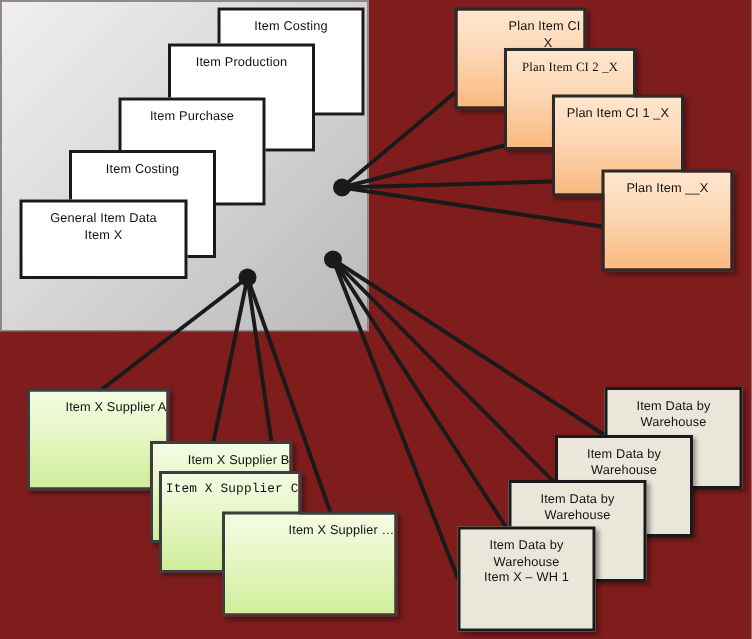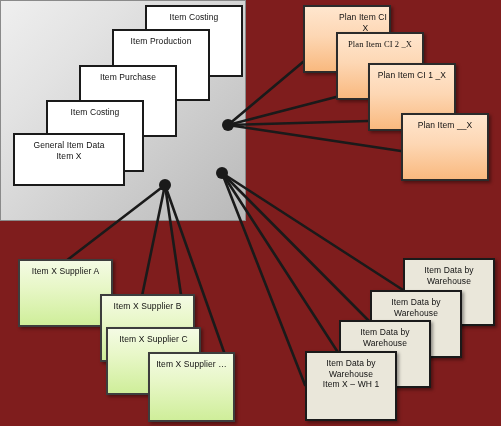--- a/index.html
+++ b/index.html
@@ -56,20 +56,21 @@
   .card-white {
     background: #ffffff;
   }
   .card-orange {
     background: linear-gradient(180deg, #ffe6ce 0%, #fdd7b4 45%, #f9b97f 100%);
     border-color: #2b2b2b;
   }
   .card-green {
     background: linear-gradient(180deg, #f4fbe4 0%, #e8f7c8 40%, #cfee9a 100%);
     border-color: #3d3d3d;
+    text-align: right;
   }
   .card-beige {
     background: #eae7da;
     border-color: #1a1a1a;
   }
 
   .card-label {
     display: block;
     white-space: pre-line;
   }
@@ -131,24 +132,24 @@
         <span class="card-label">Plan Item __X</span>
       </div>
     </div>
   <div id="cards-green">
       <div class="card card-green shadowed" style="left: 18px; top: 259px; width: 95px; height: 68px;">
         <span class="card-label">Item X Supplier A</span>
       </div>
       <div class="card card-green shadowed" style="left: 61px; top: 294px; width: 95px; height: 68px; margin-left: 39px;">
         <span class="card-label">Item X Supplier B</span>
       </div>
-      <div class="card card-green shadowed" style="left: 106px; top: 327px; width: 95px; height: 68px;">
+      <div class="card card-green shadowed" style="left: 106px; top: 314px; width: 95px; height: 68px; font-family: Liberation Mono, monospace;">
         <span class="card-label">Item X Supplier C</span>
       </div>
-      <div class="card card-green shadowed" style="left: 148px; top: 352px; width: 87px; height: 70px;">
+      <div class="card card-green shadowed" style="left: 148px; top: 341px; width: 117px; height: 70px;">
         <span class="card-label">Item X Supplier …</span>
       </div>
     </div>
   <div id="cards-beige">
       <div class="card card-beige shadowed" style="left: 403px; top: 258px; width: 92px; height: 68px;">
         <span class="card-label">Item Data by
 Warehouse</span>
       </div>
       <div class="card card-beige shadowed" style="left: 370px; top: 290px; width: 92px; height: 68px;">
         <span class="card-label">Item Data by

